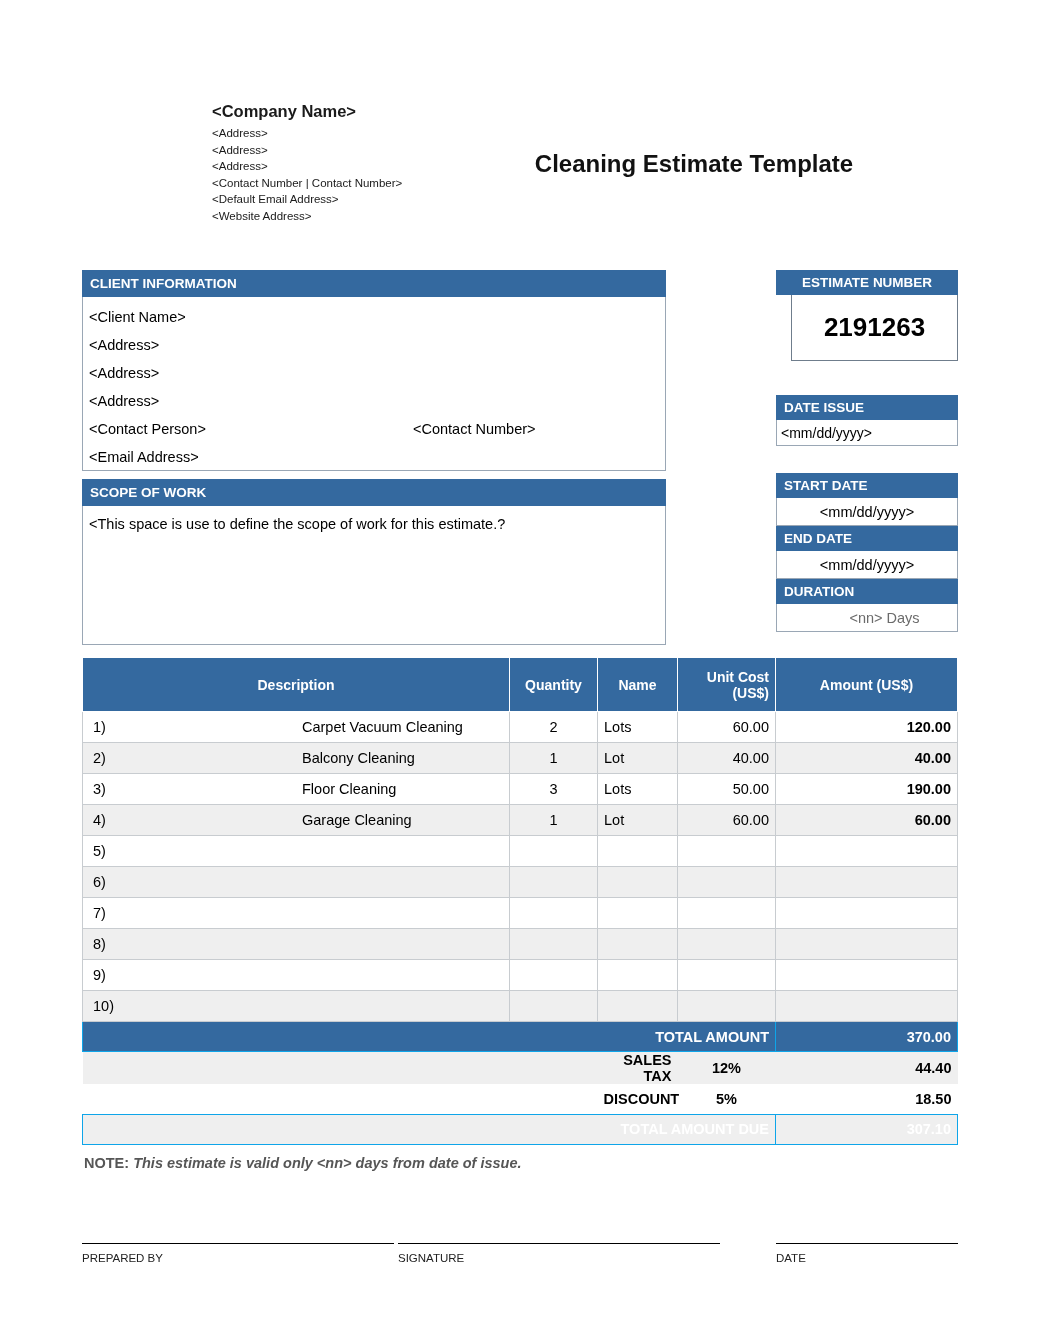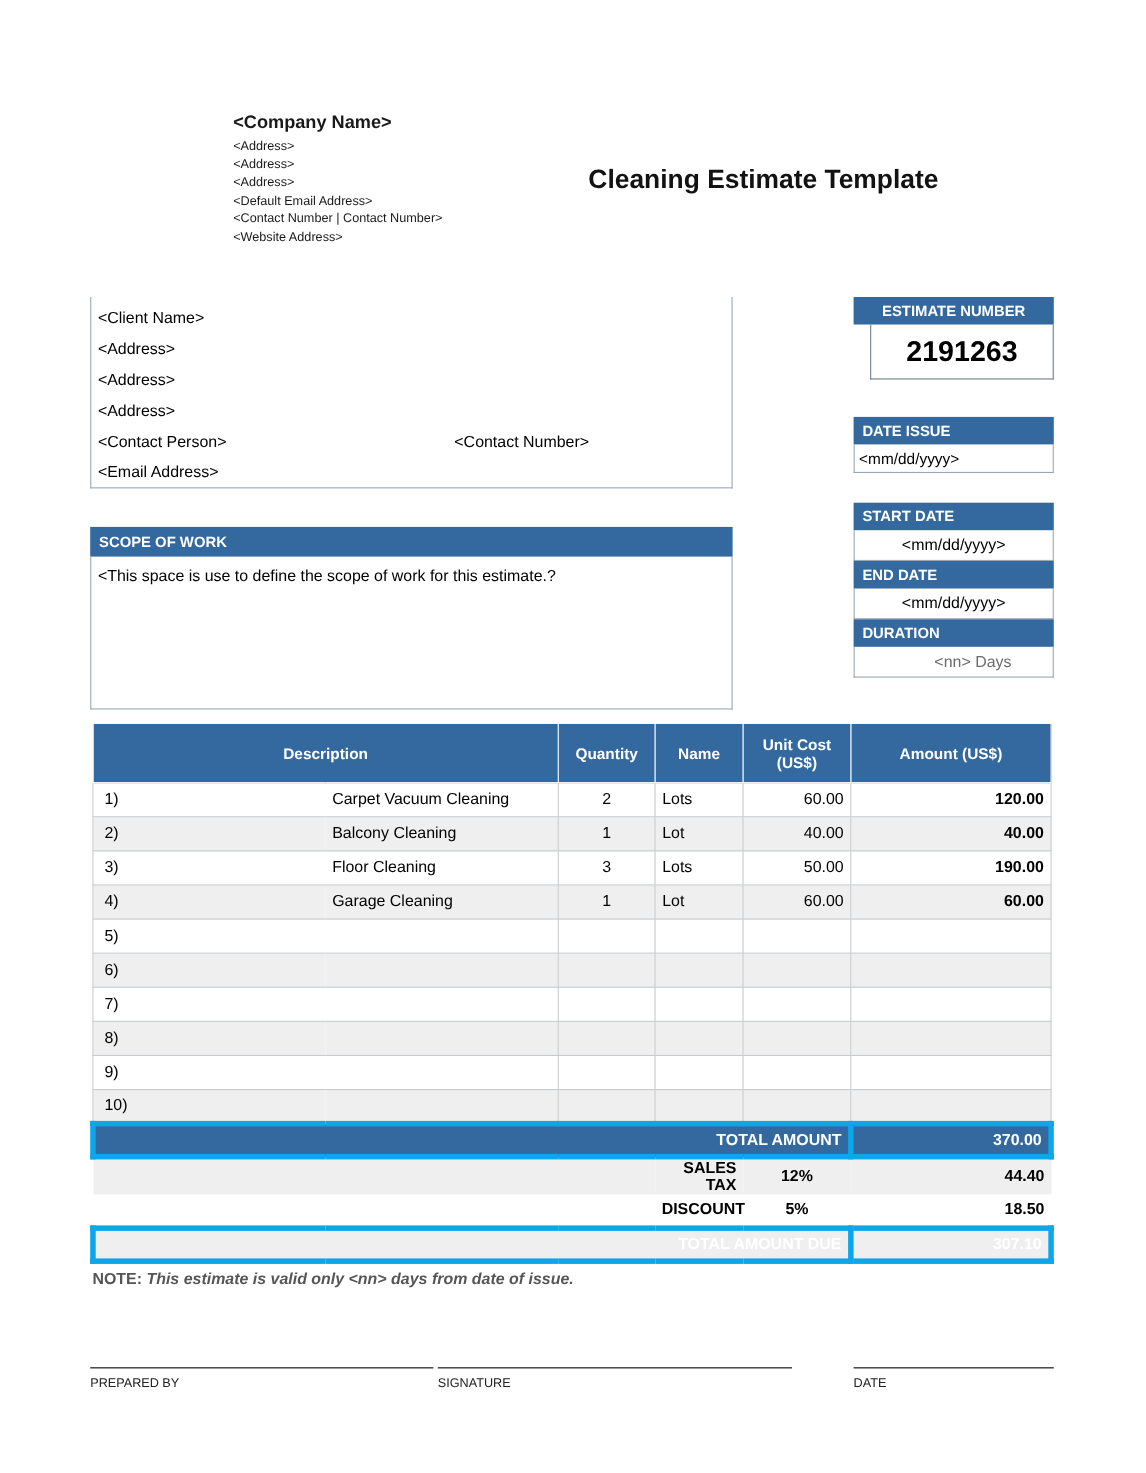--- a/index.html
+++ b/index.html
@@ -134,21 +134,21 @@
   }
   .est-num-bar {
     height: 25px;
     line-height: 15px;
     text-align: center;
     font-size: 13.5px;
   }
   .est-num-box {
     border: 1px solid #6f7d8c;
     border-top: none;
-    height: 50px;
+    height: 66px;
     display: flex;
     align-items: center;
     justify-content: center;
     font-size: 26px;
     font-weight: bold;
     box-sizing: border-box;
     margin-left: 15px;
   }
   .date-issue-bar {
     margin-top: 34px;
@@ -220,21 +220,21 @@
   .col-qty { width: 88px; text-align: center; }
   .col-unit { width: 80px; text-align: left; }
   .col-cost { width: 98px; text-align: right; }
   .col-amt { width: 182px; text-align: right; font-weight: bold; }
 
   .tot-row td {
     background: #34699f;
     color: #ffffff;
     font-weight: bold;
     font-size: 14.5px;
-    border: 5px solid #0ea5e9;
+    border: 1px solid #0ea5e9;
     height: 30px;
   }
   .tot-label { text-align: right; }
   .tot-amt { text-align: right; }
   .sub-row td {
     background: #ffffff;
     border: none;
     height: 30px;
     font-size: 14.5px;
   }
@@ -268,28 +268,29 @@
 <body>
 
 <div class="page">
 
   <div class="header">
     <div class="company-block">
       <div class="company-name">&lt;Company Name&gt;</div>
       <div class="company-line">&lt;Address&gt;</div>
       <div class="company-line">&lt;Address&gt;</div>
       <div class="company-line">&lt;Address&gt;</div>
+      <div class="company-line">&lt;Contact Number | Contact Number&gt;</div>
       <div class="company-line">&lt;Default Email Address&gt;</div>
-      <div class="company-line">&lt;Contact Number | Contact Number&gt;</div>
       <div class="company-line">&lt;Website Address&gt;</div>
     </div>
     <div class="doc-title">Cleaning Estimate Template</div>
   </div>
 
   <div class="client-info">
+    <div class="bar">CLIENT INFORMATION</div>
     <div class="client-body">
       <div class="client-row">&lt;Client Name&gt;</div>
       <div class="client-row">&lt;Address&gt;</div>
       <div class="client-row">&lt;Address&gt;</div>
       <div class="client-row">&lt;Address&gt;</div>
       <div class="client-row">
         <span>&lt;Contact Person&gt;</span>
         <span class="right">&lt;Contact Number&gt;</span>
       </div>
       <div class="client-row">&lt;Email Address&gt;</div>
@@ -317,21 +318,21 @@
     <div class="bar dur-bar">DURATION</div>
     <div class="dur-val">&lt;nn&gt; Days</div>
   </div>
 
   <table class="items">
     <thead>
       <tr>
         <th colspan="2">Description</th>
         <th class="col-qty">Quantity</th>
         <th class="col-unit" style="text-align:center;">Name</th>
-        <th class="col-cost" style="text-align:center;">Unit Cost (US$)</th>
+        <th class="col-cost" style="">Unit Cost (US$)</th>
         <th class="col-amt" style="text-align:center;">Amount (US$)</th>
       </tr>
     </thead>
     <tbody>
       <tr>
         <td class="col-idx">1)</td>
         <td class="col-desc">Carpet Vacuum Cleaning</td>
         <td class="col-qty">2</td>
         <td class="col-unit">Lots</td>
         <td class="col-cost">60.00</td>

